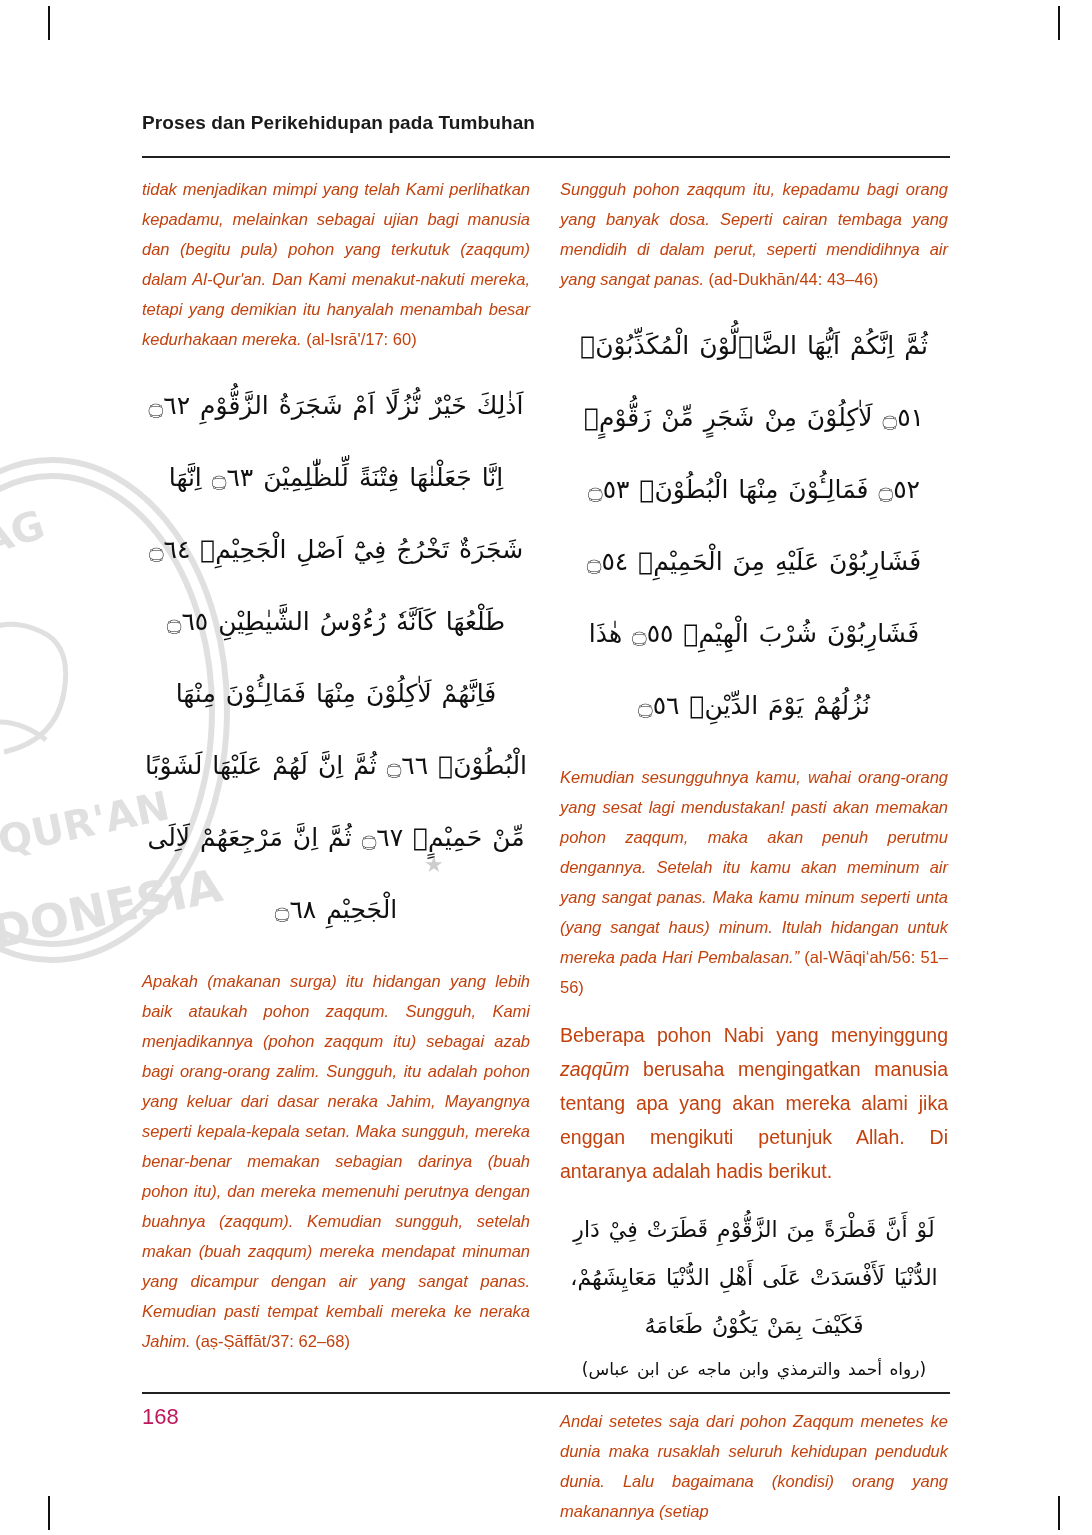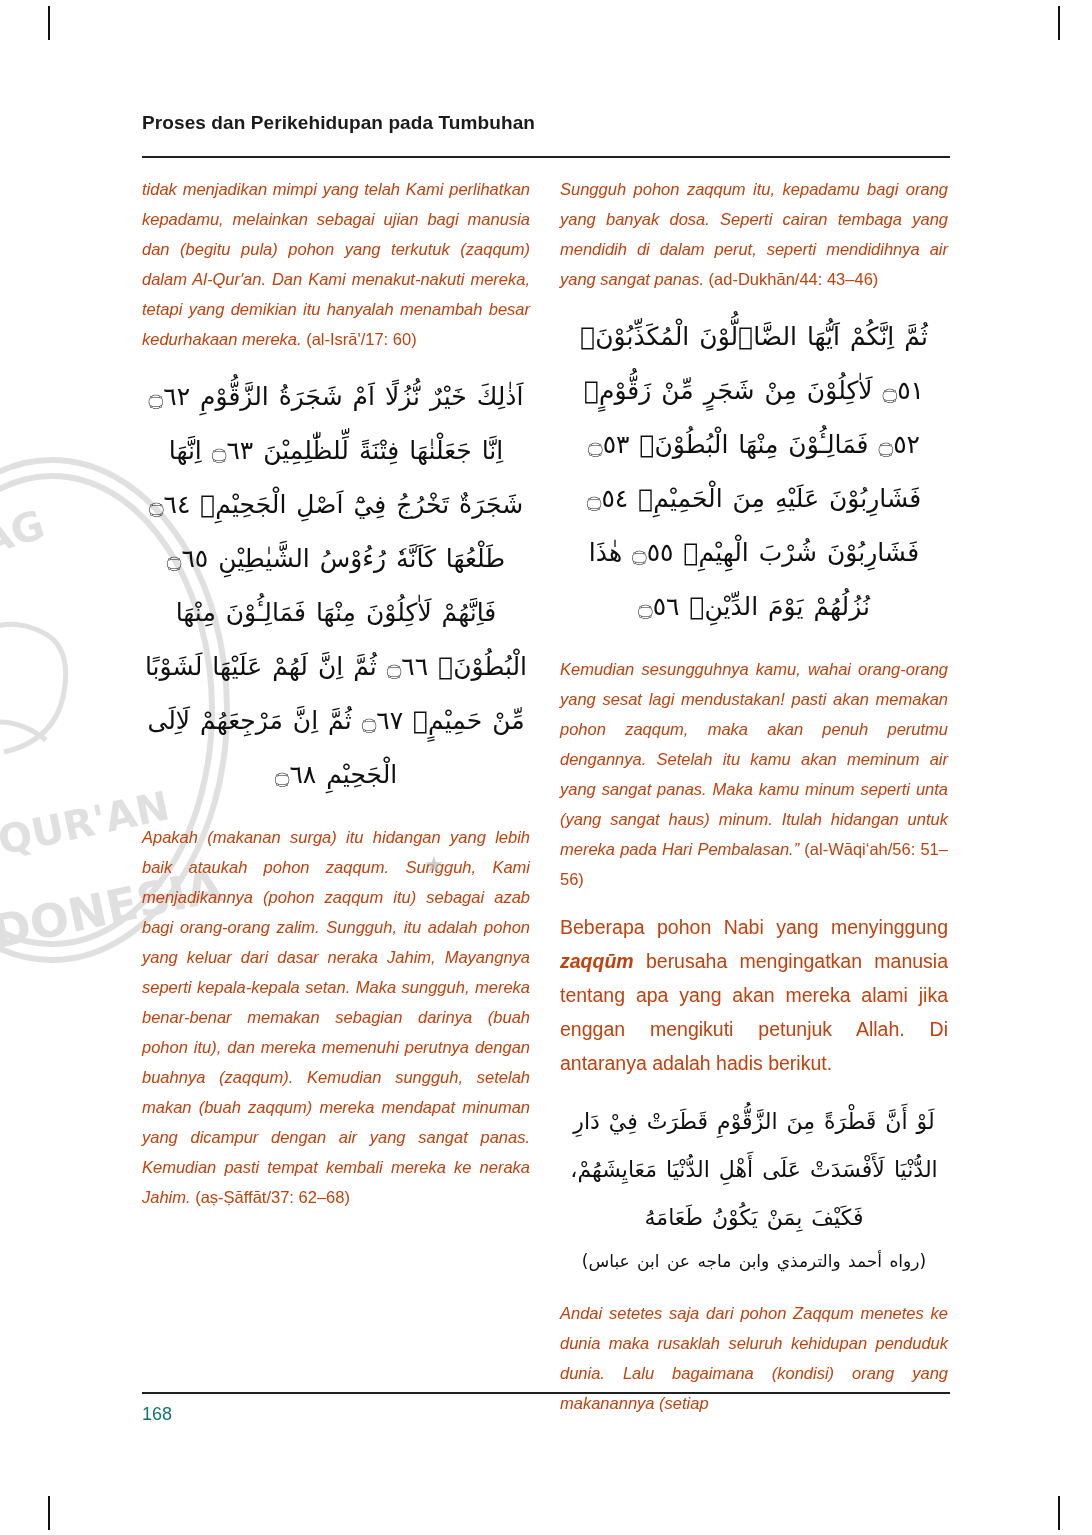--- a/index.html
+++ b/index.html
@@ -82,30 +82,29 @@
   }
   .para.big {
     font-size: 19.5px;
     line-height: 34px;
     font-style: normal;
     text-align: justify;
     margin-bottom: 18px;
   }
   .para.big em {
     font-style: italic;
-    font-weight: bold;
   }
 
   
   .arabic {
     direction: rtl;
     text-align: center;
     font-family: "DejaVu Sans", sans-serif;
     font-size: 25px;
-    line-height: 54px;
+    line-height: 72px;
     color: #101010;
     margin: 14px 0 20px 0;
     word-spacing: 2px;
   }
   .arabic.small {
     font-size: 22px;
     line-height: 48px;
   }
   .arabic .rawi {
     display: block;
@@ -120,22 +119,22 @@
     left: 142px;
     top: 1392px;
     width: 808px;
   }
   .footer-rule {
     border-top: 2px solid #202020;
     width: 100%;
   }
   .page-number {
     margin-top: 10px;
-    font-size: 18px;
-    color: #0f766e;
+    font-size: 22px;
+    color: #be185d;
   }
 
   
   .watermark {
     position: absolute;
     left: -98px;
     top: 400px;
     width: 420px;
     height: 620px;
     opacity: .30;

